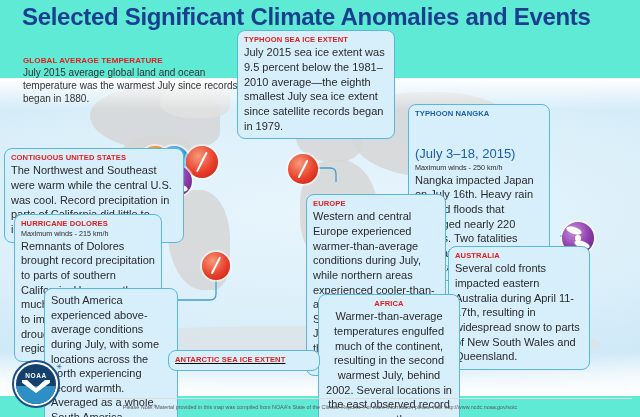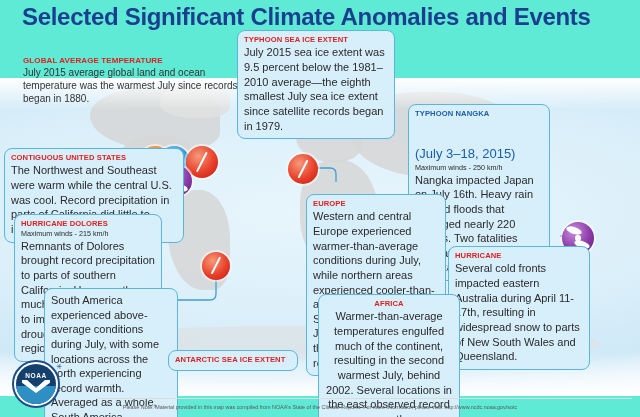--- a/index.html
+++ b/index.html
@@ -263,34 +263,34 @@
     <div class="c-sub">Maximum winds - 215 km/h</div>
     <div class="c-body">Remnants of Dolores brought record precipitation to parts of southern California. However, the much needed rain did little to improve the long-term drought conditions in the region.</div>
   </div>
 
   <div class="callout" style="left:306px;top:194px;width:140px;">
     <div class="c-head">EUROPE</div>
     <div class="c-body">Western and central Europe experienced warmer-than-average conditions during July, while northern areas experienced cooler-than-average conditions. Spain had its warmest July, while France had its third warmest July on record.</div>
   </div>
 
   <div class="callout" style="left:448px;top:246px;width:142px;">
-    <div class="c-head">HURRICANE</div>
+    <div class="c-head">AUSTRALIA</div>
     <div class="c-body">Several cold fronts impacted eastern Australia during April 11-17th, resulting in widespread snow to parts of New South Wales and Queensland.</div>
   </div>
 
   <div class="callout" style="left:44px;top:288px;width:134px;">
     <div class="c-body">South America experienced above-average conditions during July, with some locations across the north experiencing record warmth. Averaged as a whole, South America experienced its fifth warmest July on record.</div>
   </div>
 
   <div class="callout" style="left:318px;top:294px;width:142px;text-align:center;">
     <div class="c-head">AFRICA</div>
     <div class="c-body">Warmer-than-average temperatures engulfed much of the continent, resulting in the second warmest July, behind 2002. Several locations in the east observed record warmth.</div>
   </div>
 
-  <div class="callout" style="left:168px;top:350px;width:130px;">
+  <div class="callout" style="left:168px;top:350px;width:152px;text-decoration:underline;">
     <div class="c-head">ANTARCTIC SEA ICE EXTENT</div>
   </div>
 
   <div class="noaa">
     <div class="noaa-ring"></div>
     <div class="noaa-inner">
       <div class="noaa-water"></div>
       <div class="noaa-bird"></div>
       <div class="noaa-text">NOAA</div>
     </div>

